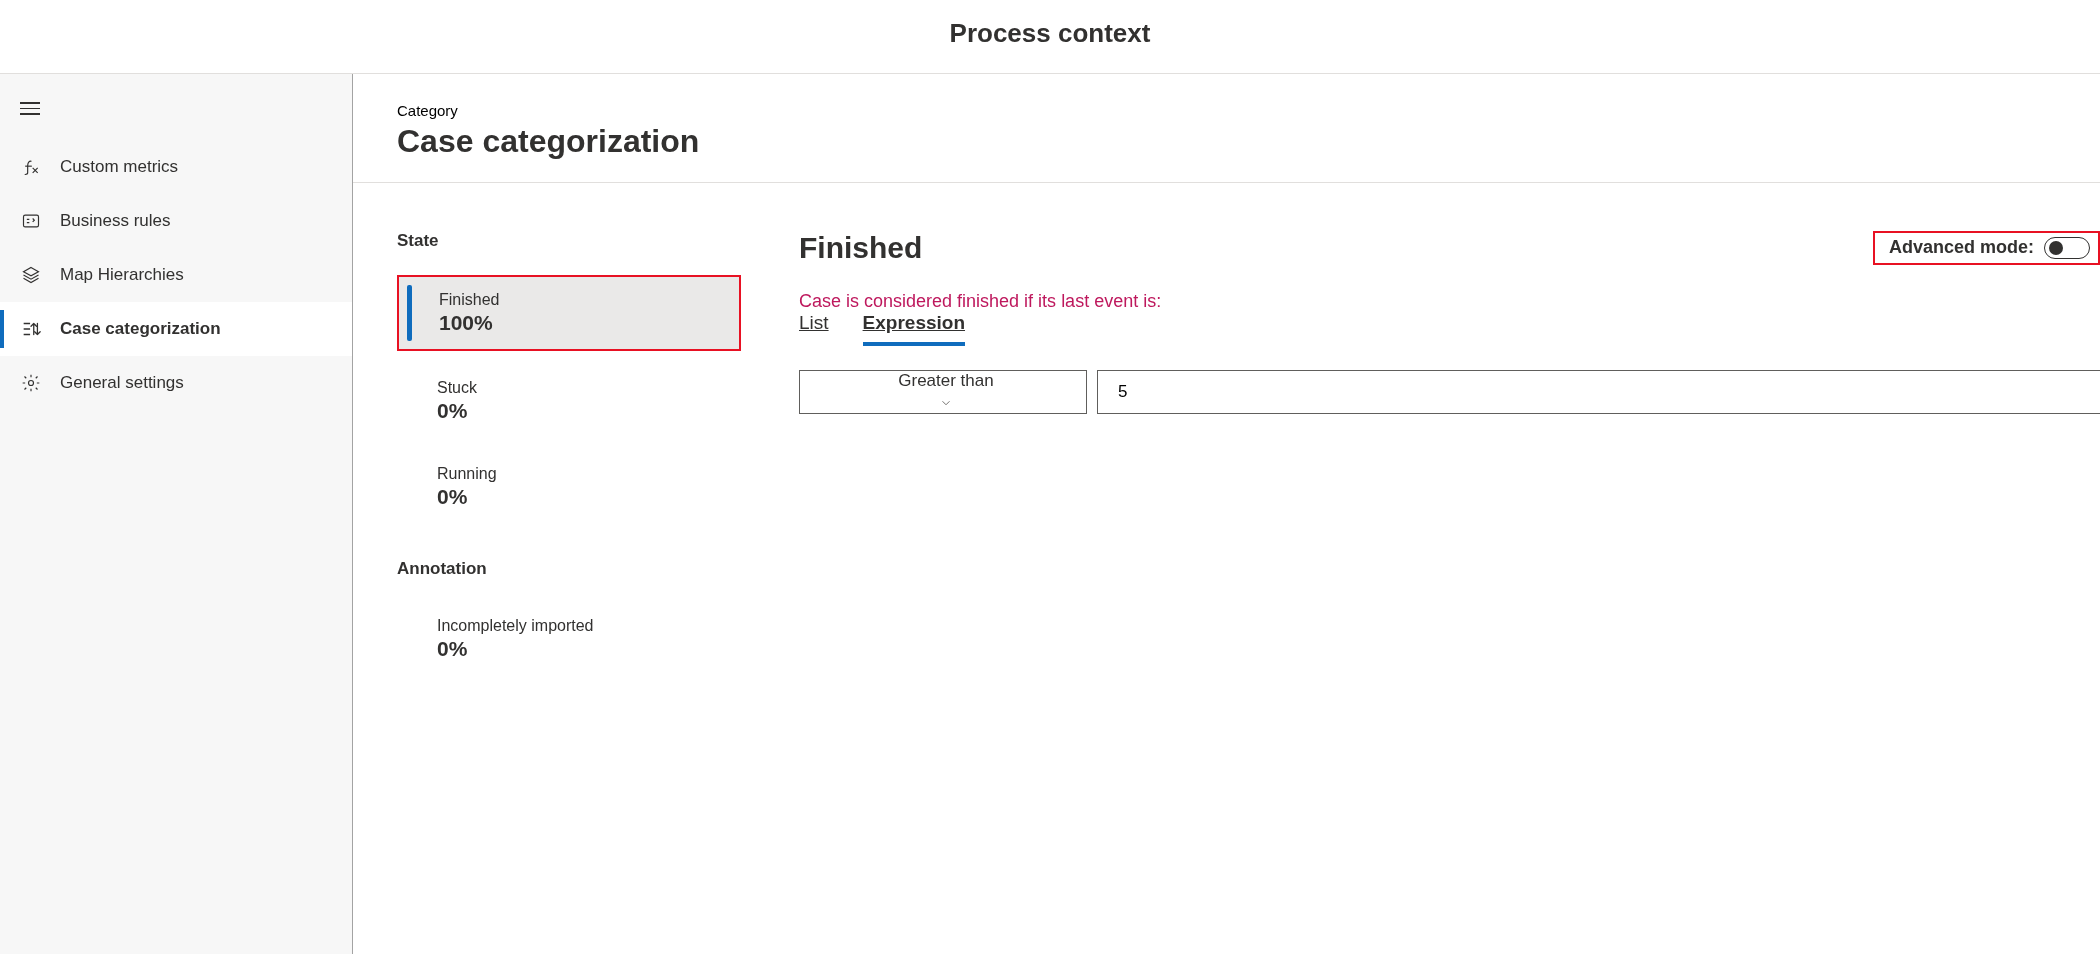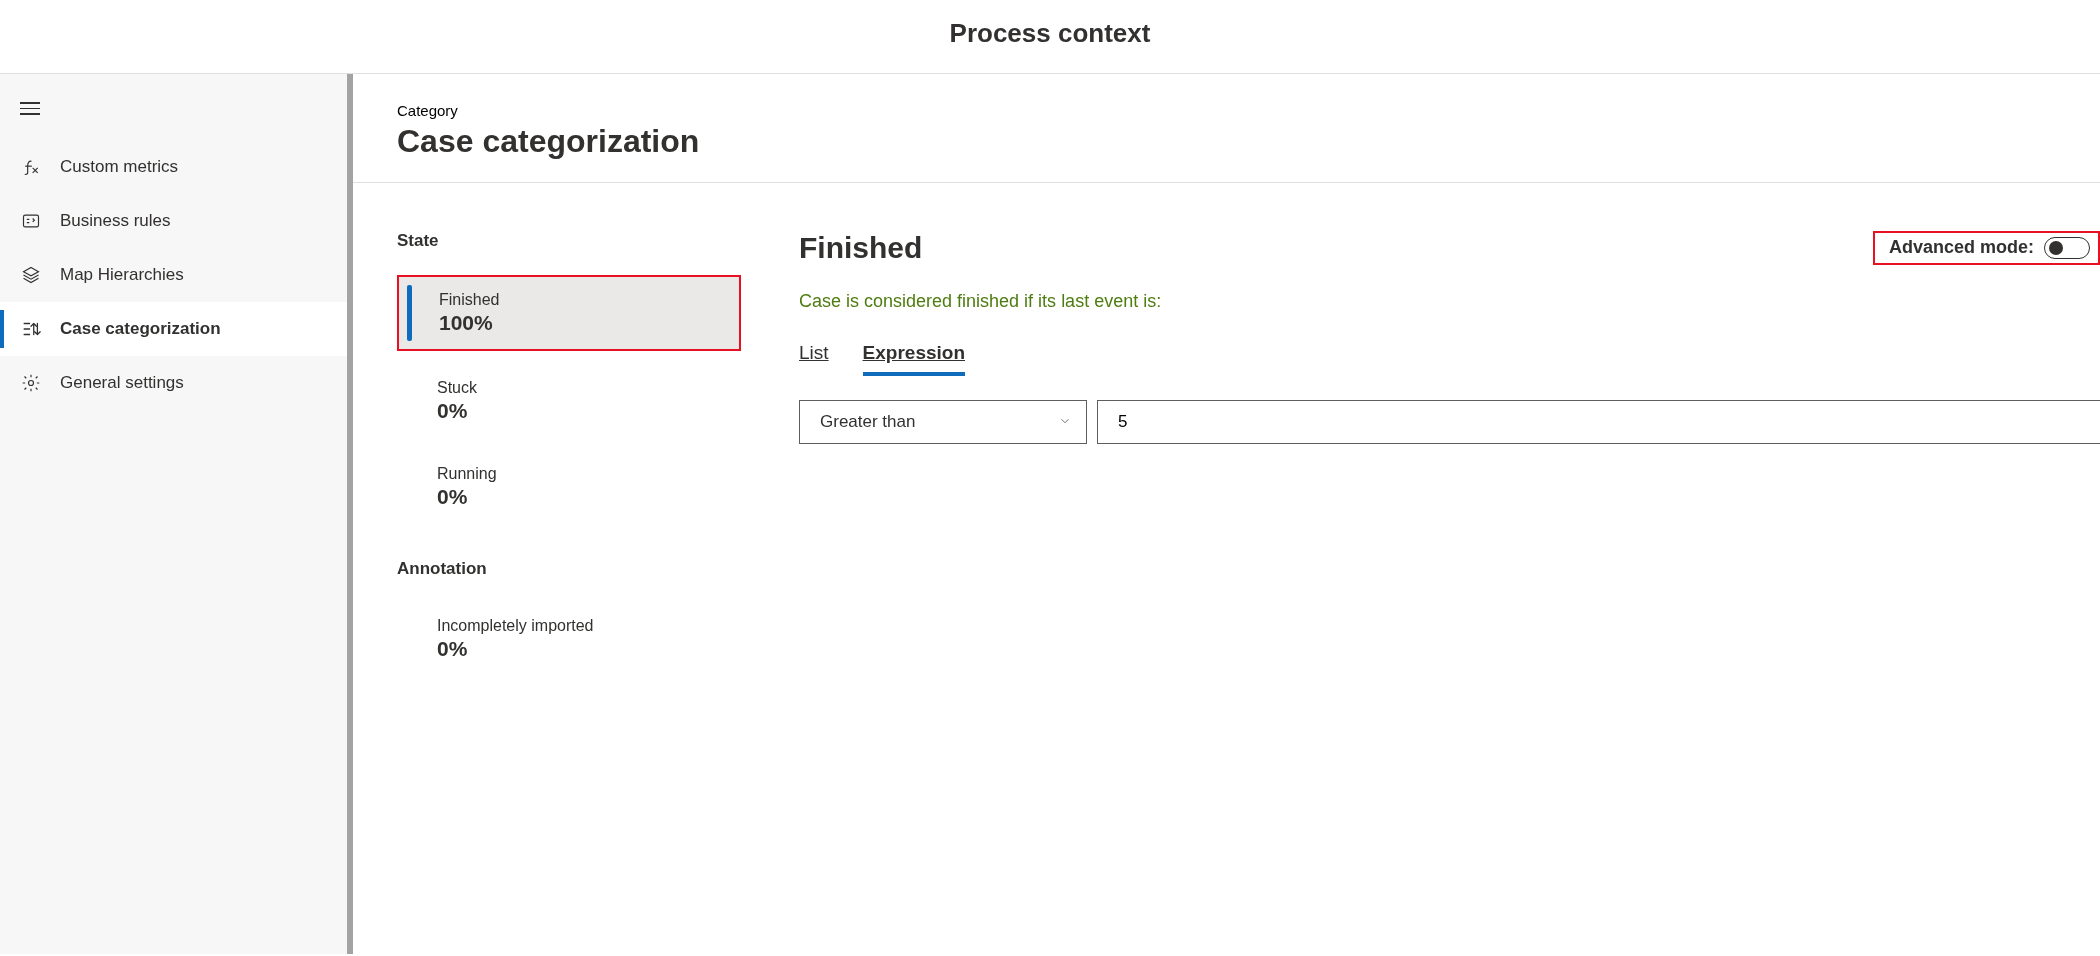--- a/index.html
+++ b/index.html
@@ -18,21 +18,21 @@
       font-size: 26px;
       font-weight: 600;
     }
     .layout {
       display: flex;
       min-height: calc(100vh - 76px);
     }
     .sidebar {
       width: 353px;
       background: #f7f7f7;
-      border-right: 6px solid #a3a3a3;
+      border-right: 1px solid #a3a3a3;
       padding-top: 14px;
     }
     .menu-icon-row {
       padding: 10px 20px 18px;
     }
     .hamburger {
       display: inline-block;
       width: 20px;
       cursor: pointer;
     }
@@ -173,22 +173,21 @@
       position: absolute;
       width: 14px;
       height: 14px;
       background: #323130;
       border-radius: 50%;
       top: 3px;
       left: 4px;
     }
     .subtext {
       font-size: 18px;
-      color: #4d7c0f;
-      margin-bottom: 30px;
+      color: #be185d;
     }
     .tabs {
       display: flex;
       gap: 34px;
       margin-bottom: 26px;
       text-decoration: underline;
     }
     .tab {
       font-size: 19px;
       padding-bottom: 10px;
@@ -215,20 +214,21 @@
       width: 288px;
       height: 44px;
       border: 1px solid #605e5c;
       display: flex;
       align-items: center;
       justify-content: space-between;
       padding: 0 14px 0 20px;
       font-size: 17px;
       cursor: pointer;
       background: #fff;
+      flex-direction: column;
     }
     .chevron {
       font-size: 13px;
       color: #605e5c;
     }
     .text-input {
       flex: 1;
       height: 44px;
       border: 1px solid #605e5c;
       border-right: none;

